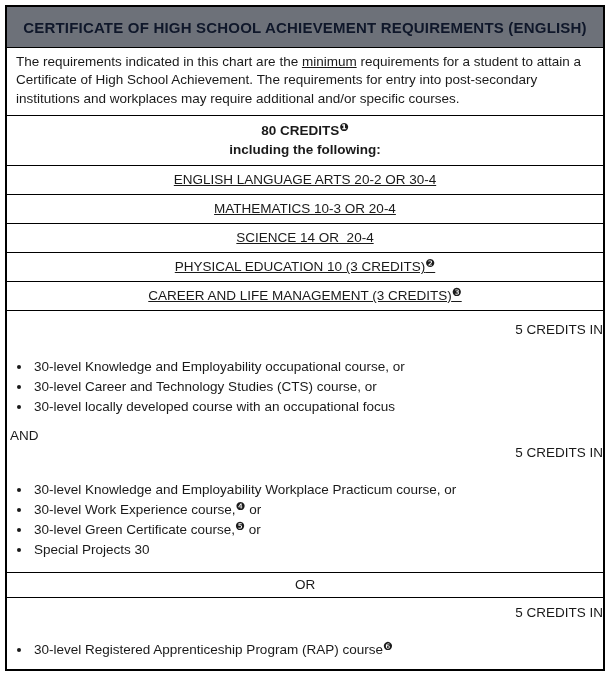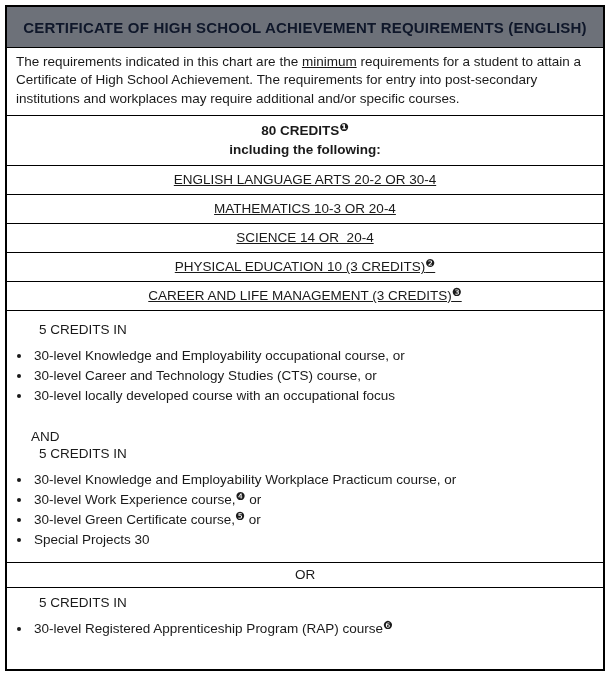--- a/index.html
+++ b/index.html
@@ -72,37 +72,37 @@
     line-height: 0;
     position: relative;
     top: 1px;
     vertical-align: super;
   }
 
   .section-row {
     font-size: 13.5px;
     padding: 11px 0 8px;
   }
-  .section-heading { text-align: left; margin-left: 32px; }
+  .section-heading { text-align: right; margin-left: 32px; }
   .section-row ul,
   .rap-row ul {
-    margin: 9px 0 4px;
+    margin: 20px 0 4px;
     padding-left: 25px;
     list-style: disc;
   }
   .section-row li,
   .rap-row li {
     line-height: 20px;
     margin: 0;
     padding-left: 2px;
   }
   .and-connector {
     text-align: left;
-    padding-left: 24px;
-    margin: 23px 0 2px;
+    padding-left: 3px;
+    margin: 11px 0 2px;
   }
   .or-row {
     text-align: center;
     font-size: 13.5px;
     padding: 4px 0 5px;
   }
   .rap-row {
     font-size: 13.5px;
     padding: 7px 0 8px;
     flex: 1 1 auto;

